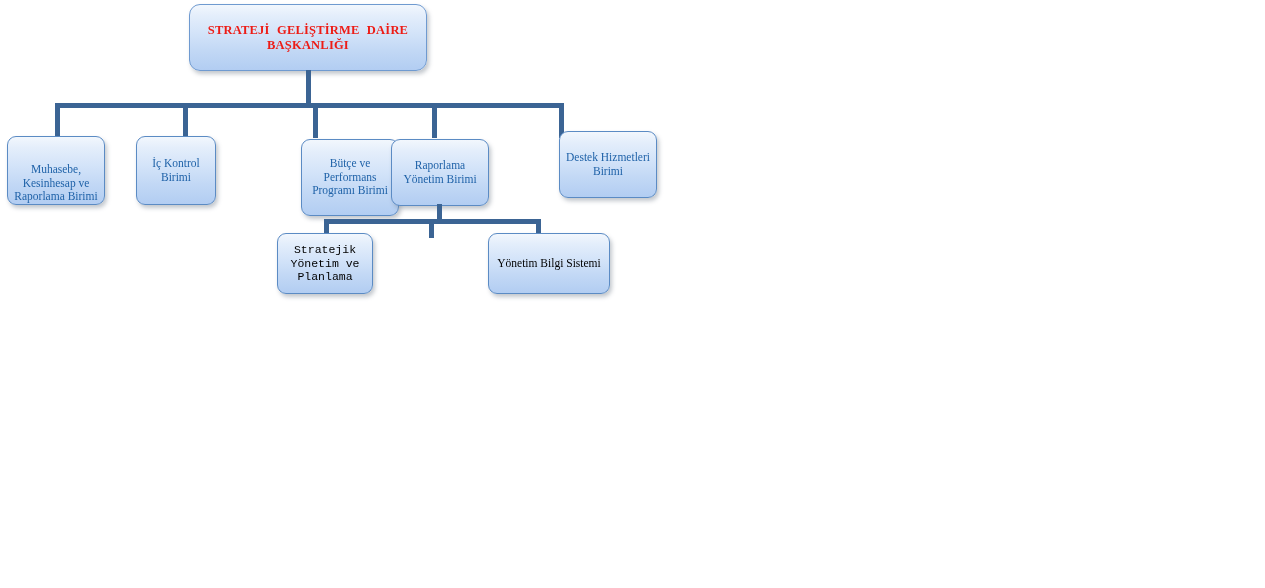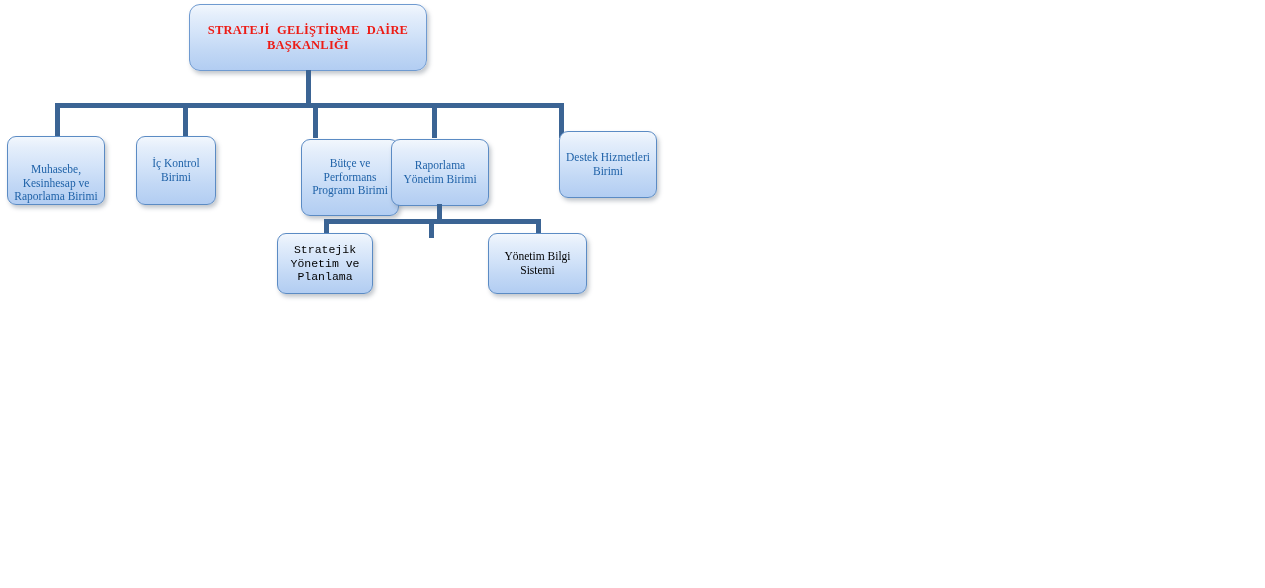--- a/index.html
+++ b/index.html
@@ -133,17 +133,17 @@
 
   <div class="connector v" style="left:324px; top:219px; height:19px;"></div>
   <div class="connector v" style="left:429px; top:219px; height:19px;"></div>
   <div class="connector v" style="left:536px; top:219px; height:19px;"></div>
 
   <div class="node sub" style="left:277px; top:233px; width:96px; height:61px;font-family:Liberation Mono, monospace;">
     <span class="label">Stratejik Yönetim ve Planlama</span>
   </div>
 
 
-  <div class="node sub" style="left:488px; top:233px; width:99px; height:61px;">
+  <div class="node sub" style="left:488px; top:233px; width:122px; height:61px;">
     <span class="label">Yönetim Bilgi Sistemi</span>
   </div>
 
 </div>
 
 </body></html>

